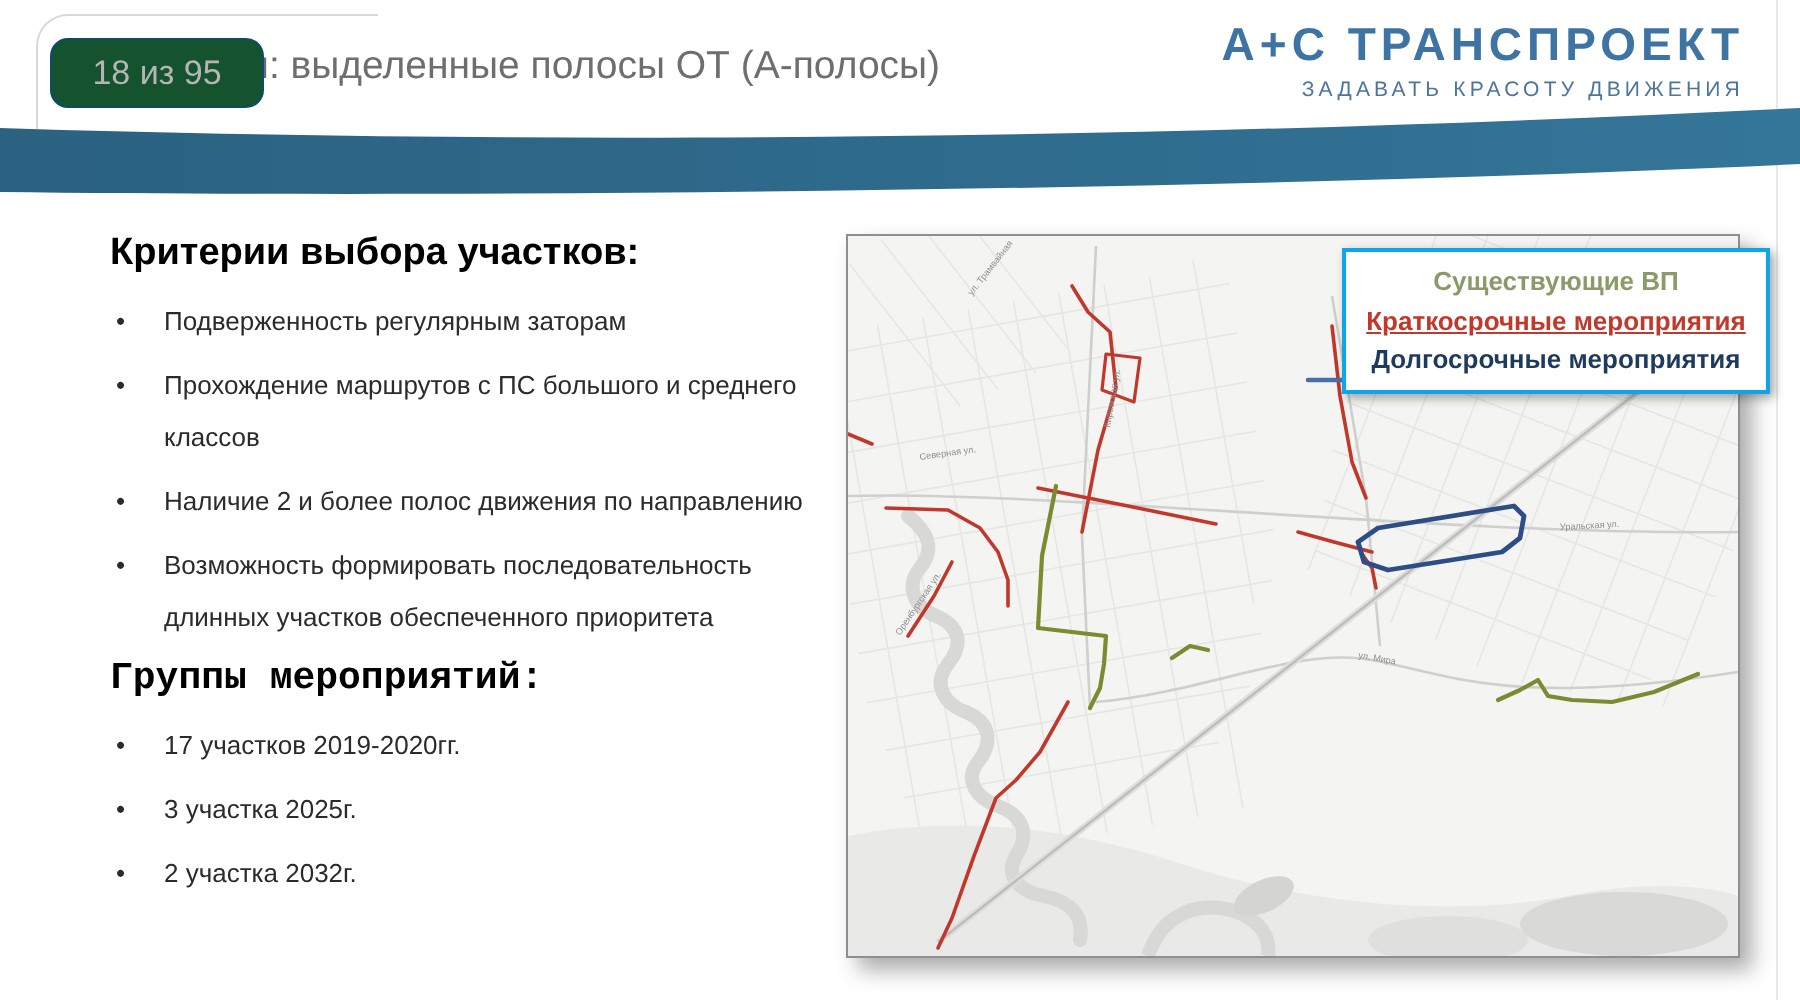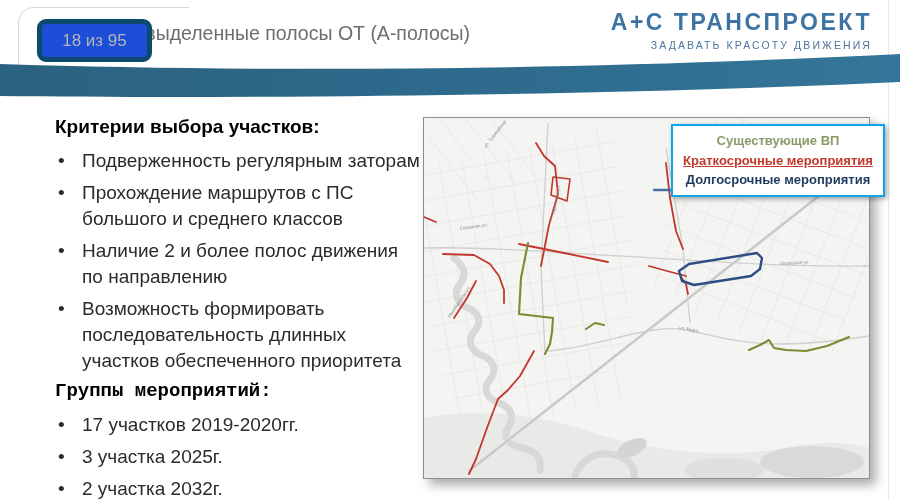--- a/index.html
+++ b/index.html
@@ -12,37 +12,37 @@
   
   .frame-corner{
     position:absolute;left:18px;top:7px;width:170px;height:70px;
     border-top:1px solid #d9d9d9;border-left:1px solid #d9d9d9;
     border-top-left-radius:16px;pointer-events:none;
   }
   .right-edge-line{position:absolute;left:888px;top:0;width:1px;height:500px;background:#e8e8e8;}
   
   .page-badge{
     position:absolute;left:25px;top:19px;width:105px;height:33px;
-    background:#1d4ed8;border:5px solid #0c4a6e;border-radius:9px;
+    background:#14532d;border:1px solid #0c4a6e;border-radius:9px;
     color:#b5b5b5;font-size:17px;font-weight:500;
-    display:flex;align-items:center;justify-content:center;z-index:5;margin-left:12px;
+    display:flex;align-items:center;justify-content:center;z-index:5;
   }
   .slide-title{
     position:absolute;left:113px;top:22px;color:#6e6e6e;
     font-size:19.5px;white-space:nowrap;z-index:4;
   }
   .logo-block{position:absolute;right:28px;top:9px;text-align:right;z-index:4;}
   .logo-name{color:#3e74a4;font-size:23px;font-weight:700;letter-spacing:2.5px;white-space:nowrap;}
   .logo-tagline{color:#4d749d;font-size:10.5px;letter-spacing:2.1px;margin-top:3px;white-space:nowrap;}
   .band-svg{position:absolute;left:0;top:0;width:900px;height:110px;z-index:2;pointer-events:none;}
   
   .content-col{position:absolute;left:55px;top:116px;width:368px;color:#2b2b2b;}
   .content-col h2{font-size:19px;font-weight:700;margin:0 0 10px 0;color:#000000;}
   .content-col h2.second{font-family:Liberation Mono, monospace;}
-  ul.bullets{list-style:none;margin:0 0 4px 0;padding:0;font-size:19px;line-height:26px;}
+  ul.bullets{list-style:none;margin:0 0 4px 0;padding:0;font-size:13px;line-height:26px;}
   ul.bullets li{position:relative;padding-left:27px;margin-bottom:6px;}
   ul.bullets li::before{content:"\2022";position:absolute;left:3px;top:0;color:#2b2b2b;}
   
   .map-wrap{
     position:absolute;left:423px;top:117px;width:445px;height:360px;
     background:#f4f4f3;border:1px solid #8f8f8f;
     box-shadow:6px 6px 10px rgba(70,70,70,.45);
   }
   .map-wrap svg.basemap{position:absolute;left:0;top:0;width:100%;height:100%;}
   .map-legend{

